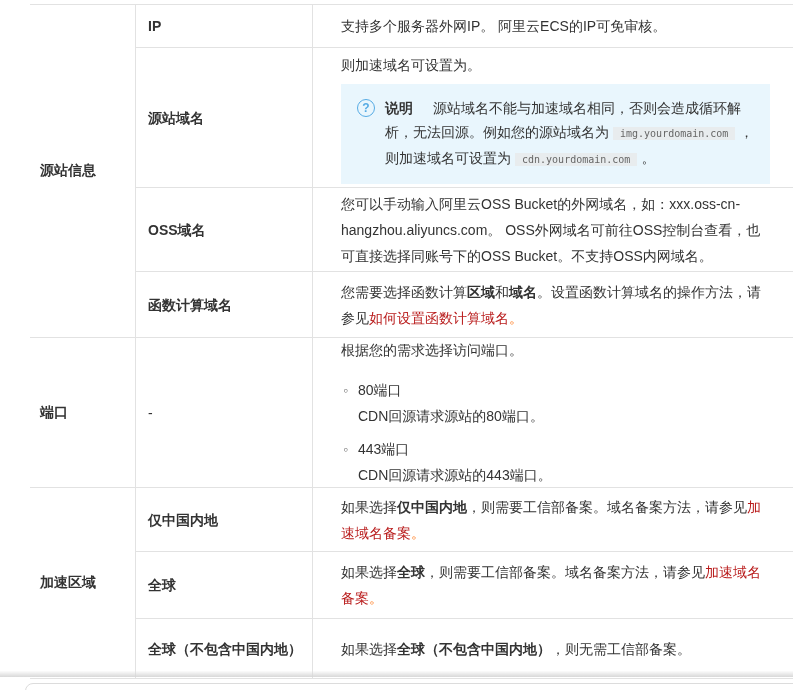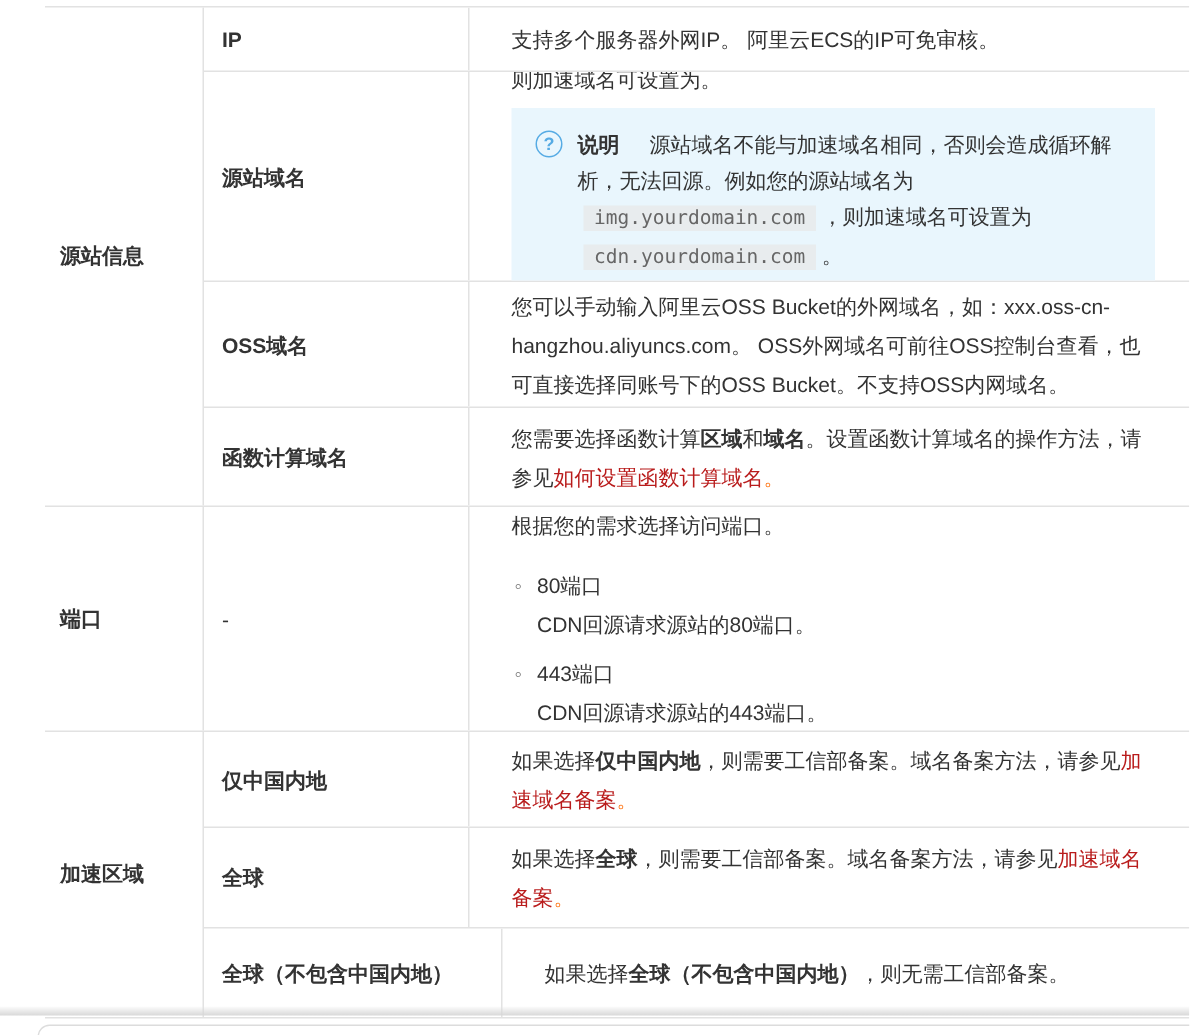--- a/index.html
+++ b/index.html
@@ -52,21 +52,21 @@
     justify-content: center;
     line-height: 26px;
   }
   .r-ip   { height: 42px; }
   .r-od   { height: 140px; }
   .r-oss  { height: 84px; }
   .r-fc   { height: 66px; }
   .r-port { height: 149px; }
   .r-cn   { height: 63px; }
   .r-gl   { height: 67px; }
-  .r-gx   { height: 60px; gap: 22px; }
+  .r-gx   { height: 60px; }
   .r-port .c2 { font-weight: normal; }
 
   .note {
     display: flex;
     gap: 10px;
     background: #e9f6fd;
     padding: 12px 16px;
     margin-top: 6px;
     line-height: 24px;
   }
@@ -78,21 +78,21 @@
     color: #56abe4;
     font-size: 12px;
     line-height: 16px;
     text-align: center;
     font-weight: bold;
     margin-top: 3px;
   }
   .note-text b { margin-right: 20px; }
   code.inline {
     font-family: "DejaVu Sans Mono", "Liberation Mono", monospace;
-    font-size: 13px;
+    font-size: 10px;
     background: #e8ecee;
     color: #666;
     padding: 1px 7px;
     margin: 0 4px;
     white-space: nowrap;
   }
   .plist { list-style: none; margin-top: 7px; }
   .plist li { position: relative; padding-left: 17px; margin-top: 7px; }
   .plist li::before {
     content: "◦";

